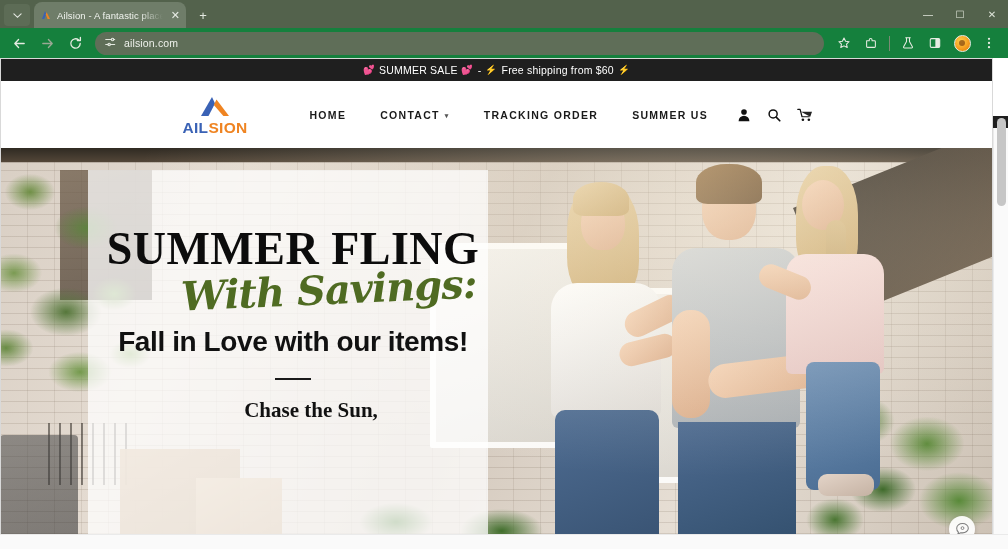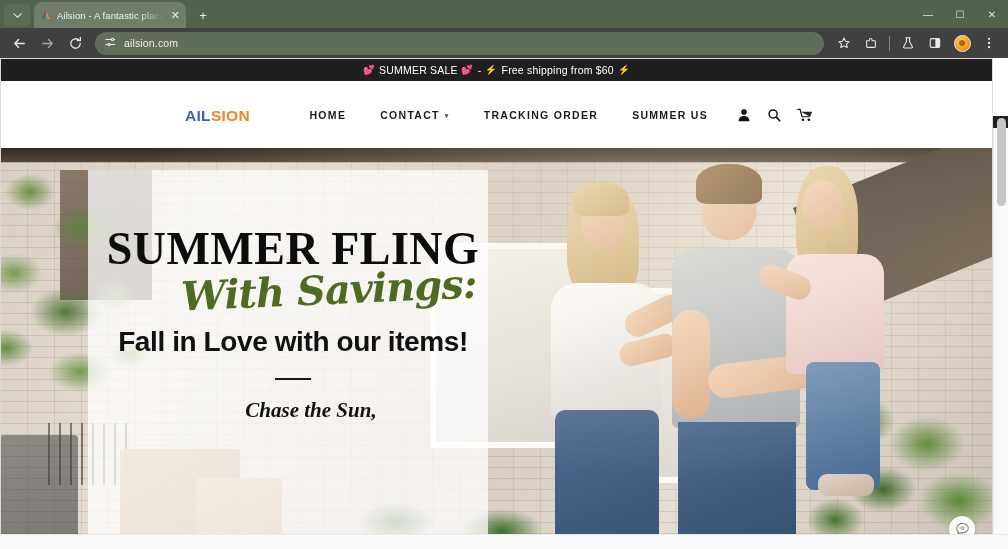--- a/index.html
+++ b/index.html
@@ -40,21 +40,21 @@
     display:flex; align-items:center; justify-content:center;
     color:#e4e9e1; font-size:13px;
   }
   .winctl { position:absolute; right:0; top:0; height:28px; display:flex; }
   .winctl div {
     width:32px; height:28px; display:flex; align-items:center;
     justify-content:center; color:#dfe5da; font-size:10px;
   }
 
   .toolbar {
-    height:30px; background:#404040; display:flex; align-items:center;
+    height:30px; background:#15803d; display:flex; align-items:center;
     padding:0 6px; gap:2px;
   }
   .tb-icon {
     width:26px; height:26px; display:flex; align-items:center;
     justify-content:center; color:#e6ebe2; border-radius:50%;
   }
   .tb-icon.dim { color:#9aa894; }
   .omnibox {
     flex:1; height:23px; background:#5f6e58; border-radius:12px;
     display:flex; align-items:center; padding:0 9px; gap:8px; margin:0 5px;
@@ -84,21 +84,21 @@
     height:23px; background:#1f1f1f; color:#fff;
     display:flex; align-items:center; justify-content:center;
     font-size:10.5px; letter-spacing:.2px; gap:4px; white-space:nowrap;
   }
   .announce .em { font-size:9.5px; }
 
   .header {
     height:67px; background:#fff; display:flex; align-items:center;
     padding:0 0 0 0; position:relative;
   }
-  .logo { margin-left:185px; display:flex; flex-direction:row; align-items:center; width:60px;}
+  .logo { margin-left:185px; display:flex; flex-direction:column; align-items:center; width:60px;}
   .logo-mark { height:24px; display:block; }
   .logo-text { font-size:15.5px; font-weight:bold; letter-spacing:.3px; line-height:1; margin-top:2px; white-space:nowrap;}
   .logo-a { color:#3a62b5; }
   .logo-b { color:#ef8422; }
 
   .nav { margin-left:auto; margin-right:8px; display:flex; align-items:center; gap:0; }
   .nav-item {
     font-size:10.5px; font-weight:bold; letter-spacing:1.3px;
     color:#1a1a1a; padding:0 17px; display:flex; align-items:center; gap:5px;
   }
@@ -250,21 +250,21 @@
     font-size:40px; color:#4f6b22; line-height:1;
     margin-top:-2px; margin-left:72px; letter-spacing:-1px;
     transform:rotate(-2.5deg);
   }
   .h-fall {
     font-size:28px; font-weight:bold; color:#111; margin-top:16px;
     letter-spacing:-.4px;
   }
   .rule { width:36px; height:2px; background:#1a1a1a; margin:20px 0 14px; }
   .h-chase {
-    font-family:"Liberation Serif", serif; font-style:italic; font-weight:bold;
+    font-family:"Liberation Serif", serif; font-weight:bold;
     font-size:21px; color:#111; line-height:1.55; text-align:center;
     margin-left:36px;
   }
 
   .chat-widget {
     position:absolute; right:18px; bottom:-8px; width:26px; height:26px;
     border-radius:50%; background:rgba(255,255,255,.92);
     display:flex; align-items:center; justify-content:center;
     box-shadow:0 1px 4px rgba(0,0,0,.18);
   }

